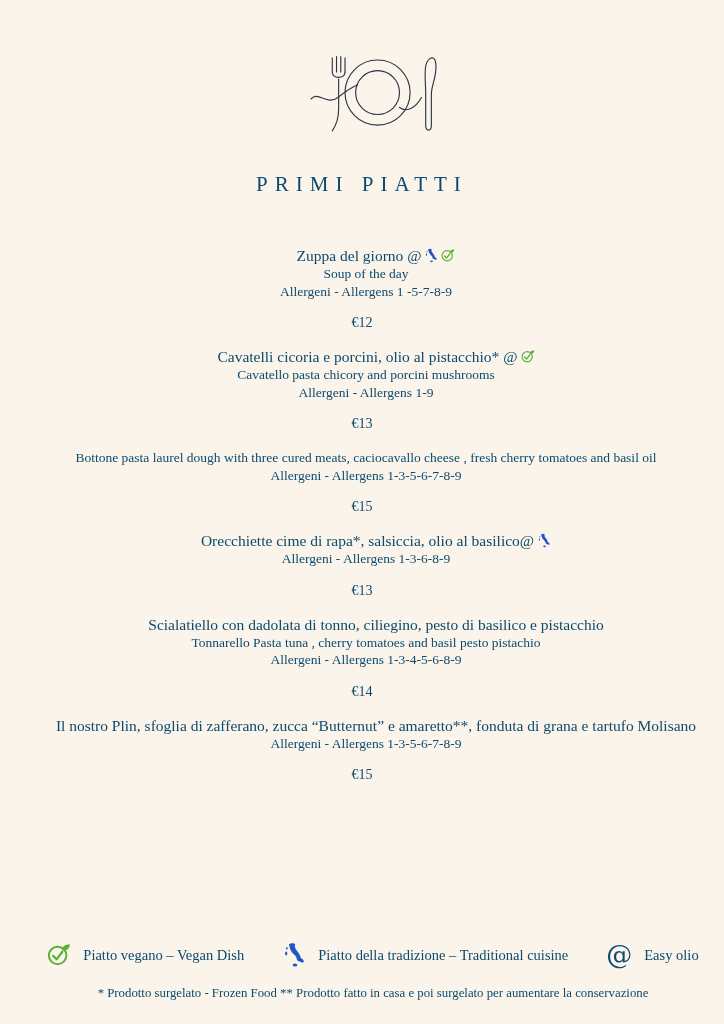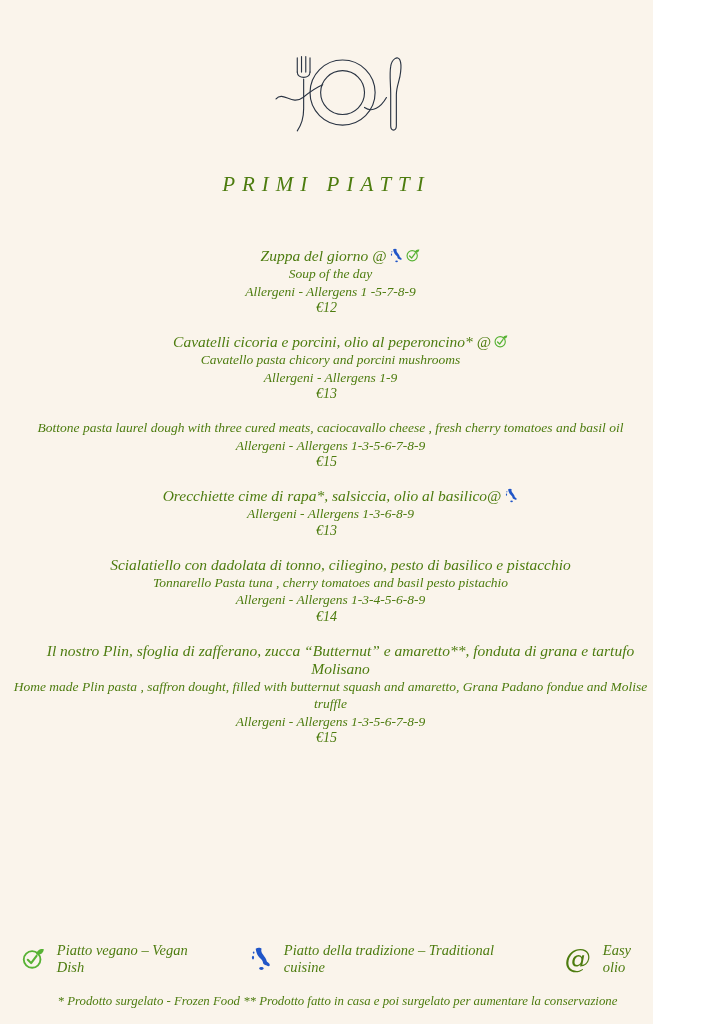--- a/index.html
+++ b/index.html
@@ -1,23 +1,22 @@
 <!DOCTYPE html>
 <html><head>
 <meta charset="utf-8">
 <style>
   html,body{margin:0;padding:0;}
   .page{
     position:relative;
-    width:653px;height:1024px;
+    width:724px;height:1024px;
     background:#faf4eb;
-    color:#4d7c0f;
+    color:#0c4a6e;
     font-family:"Liberation Serif", serif;
     overflow:hidden;
-    font-style:italic;
   }
   .logo-wrap{display:flex;justify-content:center;padding-top:48px;}
   .logo{width:196px;height:92px;}
   .page-title{
     margin-top:32px;
     text-align:center;
     font-family:"Liberation Serif", serif;
     font-size:21px;
     letter-spacing:7px;
     font-weight:400;
@@ -34,20 +33,21 @@
     width:14px;height:15px;
     vertical-align:-2px;
     margin-left:3px;
   }
   .item-desc,.item-allergens{
     font-size:13.5px;
     line-height:17.5px;
     padding-left:8px;
   }
   .item-price{
+    margin-top:15px;
     font-size:14px;
     line-height:16px;
   }
   .footer{
     position:absolute;
     left:0;right:0;
     top:942px;
     padding-left:22px;
   }
   .legend-row{
@@ -123,21 +123,21 @@
             <use href="#def-italy"></use>
           </svg><svg class="inline-icon" viewBox="0 0 26 25">
             <use href="#def-vegan"></use>
           </svg></div>
       <div class="item-desc">Soup of the day</div>
       <div class="item-allergens">Allergeni - Allergens 1 -5-7-8-9</div>
       <div class="item-price">€12</div>
     </div>
 
     <div class="menu-item">
-      <div class="item-name"><span>Cavatelli cicoria e porcini, olio al peperoncino* @</span><svg class="inline-icon" viewBox="0 0 26 25">
+      <div class="item-name"><span>Cavatelli cicoria e porcini, olio al pistacchio* @</span><svg class="inline-icon" viewBox="0 0 26 25">
             <use href="#def-vegan"></use>
           </svg></div>
       <div class="item-desc">Cavatello pasta chicory and porcini mushrooms</div>
       <div class="item-allergens">Allergeni - Allergens 1-9</div>
       <div class="item-price">€13</div>
     </div>
 
     <div class="menu-item">
       <div class="item-desc">Bottone pasta laurel dough with three cured meats, caciocavallo cheese , fresh cherry tomatoes and basil oil</div>
       <div class="item-allergens">Allergeni - Allergens 1-3-5-6-7-8-9</div>
@@ -154,21 +154,20 @@
 
     <div class="menu-item">
       <div class="item-name"><span>Scialatiello con dadolata di tonno, ciliegino, pesto di basilico e pistacchio</span></div>
       <div class="item-desc">Tonnarello Pasta tuna , cherry tomatoes and basil pesto pistachio</div>
       <div class="item-allergens">Allergeni - Allergens 1-3-4-5-6-8-9</div>
       <div class="item-price">€14</div>
     </div>
 
     <div class="menu-item">
       <div class="item-name"><span>Il nostro Plin, sfoglia di zafferano, zucca “Butternut” e amaretto**, fonduta di grana e tartufo Molisano</span></div>
-      <div class="item-desc">Home made Plin pasta , saffron dought, filled with butternut squash and amaretto, Grana Padano fondue and Molise truffle</div>
       <div class="item-allergens">Allergeni - Allergens 1-3-5-6-7-8-9</div>
       <div class="item-price">€15</div>
     </div>
 
   </div>
 
   <div class="footer">
     <div class="legend-row">
       <span class="legend-item">
         <svg class="legend-icon" viewBox="0 0 26 25">

